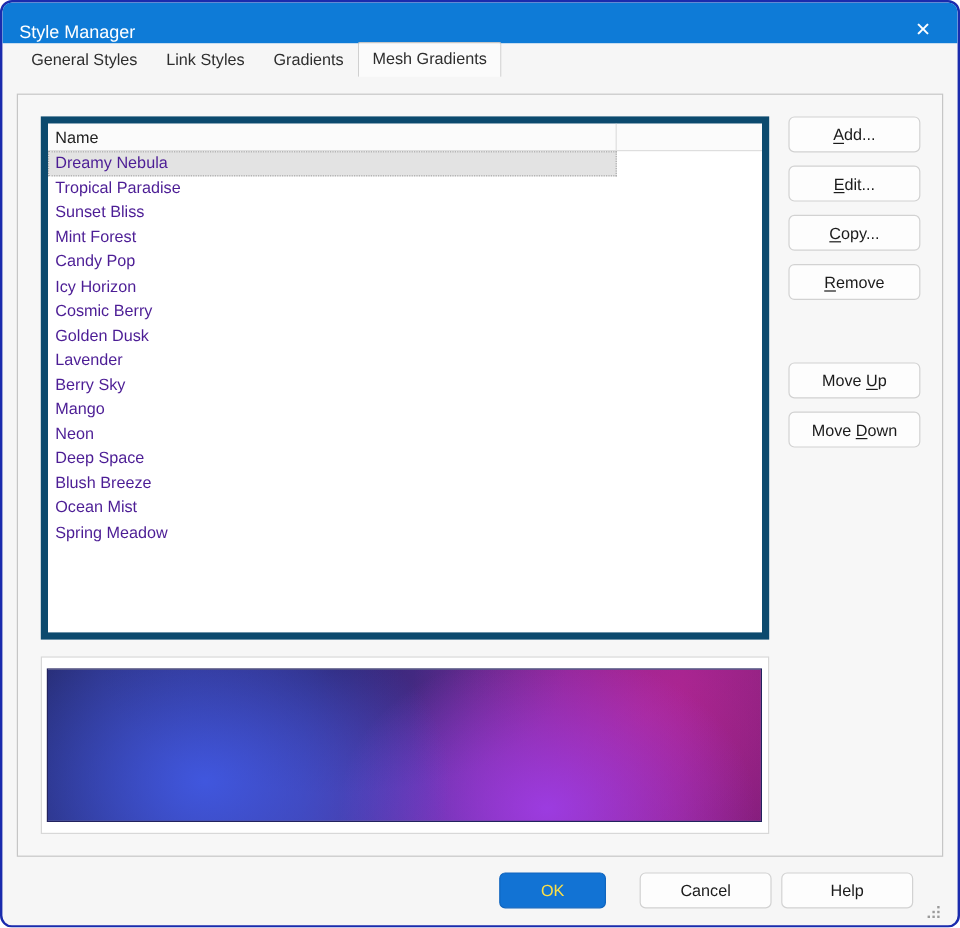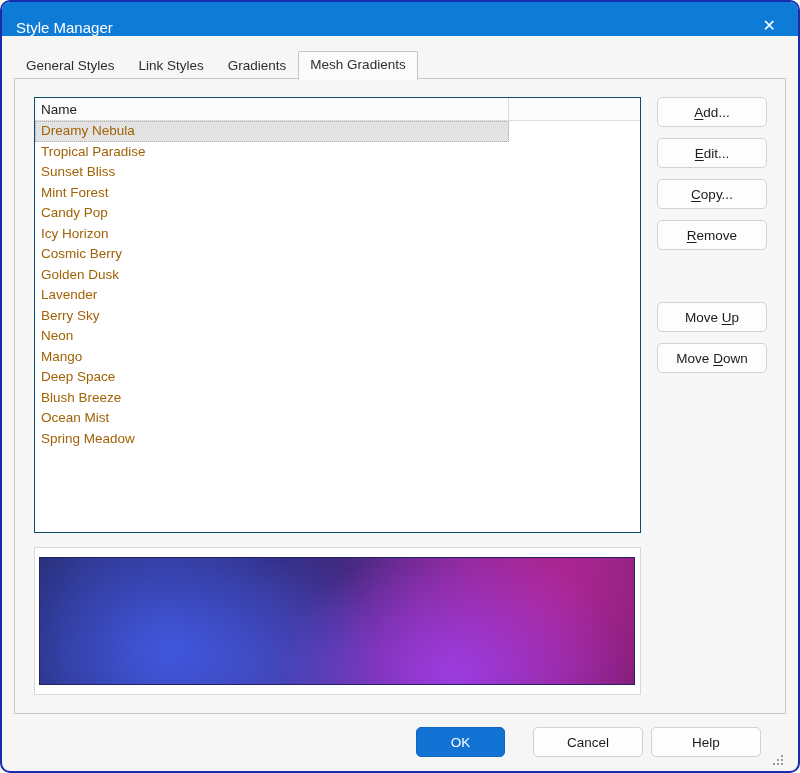--- a/index.html
+++ b/index.html
@@ -21,21 +21,21 @@
     color:var(--titlebar-text,#fff);
     font-size:15px;
   }
   .titlebar .close{
     margin-left:auto;
     font-size:16px;line-height:16px;
     padding:2px 8px;cursor:default;color:#fff;
   }
 
   .tabbar{
-    position:absolute;top:50px;left:12px;
+    position:absolute;top:34px;left:12px;
     display:flex;align-items:flex-end;height:27px;
     z-index:3;
   }
   .tab{
     padding:5px 11px 6px 11px;
     font-size:13.5px;color:#2e2e2e;
     border:1px solid transparent;border-bottom:none;
     background:transparent;
     white-space:nowrap;
   }
@@ -50,36 +50,36 @@
 
   .panel{
     position:absolute;top:76px;left:12px;width:772px;height:636px;
     border:1px solid var(--panel-border,#C6C6C6);
     background:#f7f7f7;
     z-index:2;
   }
 
   .listbox{
     position:absolute;left:19px;top:18px;width:607px;height:436px;
-    background:#ffffff;border:1px solid #0c4a6e;
+    background:#ffffff;border:6px solid #0c4a6e;
     overflow:hidden;
   }
   .list-header{
     position:relative;height:23px;background:#fbfbfb;
     border-bottom:1px solid #dedede;
     font-size:13.5px;color:#222;
     display:flex;align-items:center;padding-left:6px;
   }
   .list-header .col-sep{
     position:absolute;left:473px;top:0;bottom:0;width:1px;background:#dedede;
   }
   .list-rows{position:relative;}
   .list-row{
     height:20.5px;line-height:20.5px;
-    font-size:13.5px;color:#a16207;
+    font-size:13.5px;color:#4c1d95;
     padding-left:6px;white-space:nowrap;
     width:474px;
   }
   .list-row.selected{
     background:var(--selection-bg,#E3E3E3);
     outline:1px dotted #a8a8a8;outline-offset:-1px;
   }
 
   .btn{
     position:absolute;width:110px;height:30px;
@@ -111,21 +111,21 @@
   .footer-btn{
     position:absolute;top:725px;height:30px;width:110px;
     border-radius:5px;font-size:13.5px;
     display:flex;align-items:center;justify-content:center;
     background:#fdfdfd;border:1px solid #d2d2d2;color:#1b1b1b;
     font-family:"Liberation Sans",sans-serif;
   }
   .footer-ok{
     left:414px;width:89px;
     background:var(--accent,#1273D4);
-    border:1px solid #1065be;color:#ffffff;
+    border:1px solid #1065be;color:#fde047;
   }
   .footer-cancel{left:531px;}
   .footer-help{left:649px;}
 
   .size-grip{position:absolute;right:14px;bottom:5px;width:13px;height:13px;}
 </style>
 </head>
 <body>
 
 <div class="window">
@@ -153,22 +153,22 @@
           <div class="list-row selected">Dreamy Nebula</div>
           <div class="list-row">Tropical Paradise</div>
           <div class="list-row">Sunset Bliss</div>
           <div class="list-row">Mint Forest</div>
           <div class="list-row">Candy Pop</div>
           <div class="list-row">Icy Horizon</div>
           <div class="list-row">Cosmic Berry</div>
           <div class="list-row">Golden Dusk</div>
           <div class="list-row">Lavender</div>
           <div class="list-row">Berry Sky</div>
+          <div class="list-row">Mango</div>
           <div class="list-row">Neon</div>
-          <div class="list-row">Mango</div>
           <div class="list-row">Deep Space</div>
           <div class="list-row">Blush Breeze</div>
           <div class="list-row">Ocean Mist</div>
           <div class="list-row">Spring Meadow</div>
         </div>
     </div>
 
     <button class="btn btn-add">
       <span></span>
         <u>A</u>

